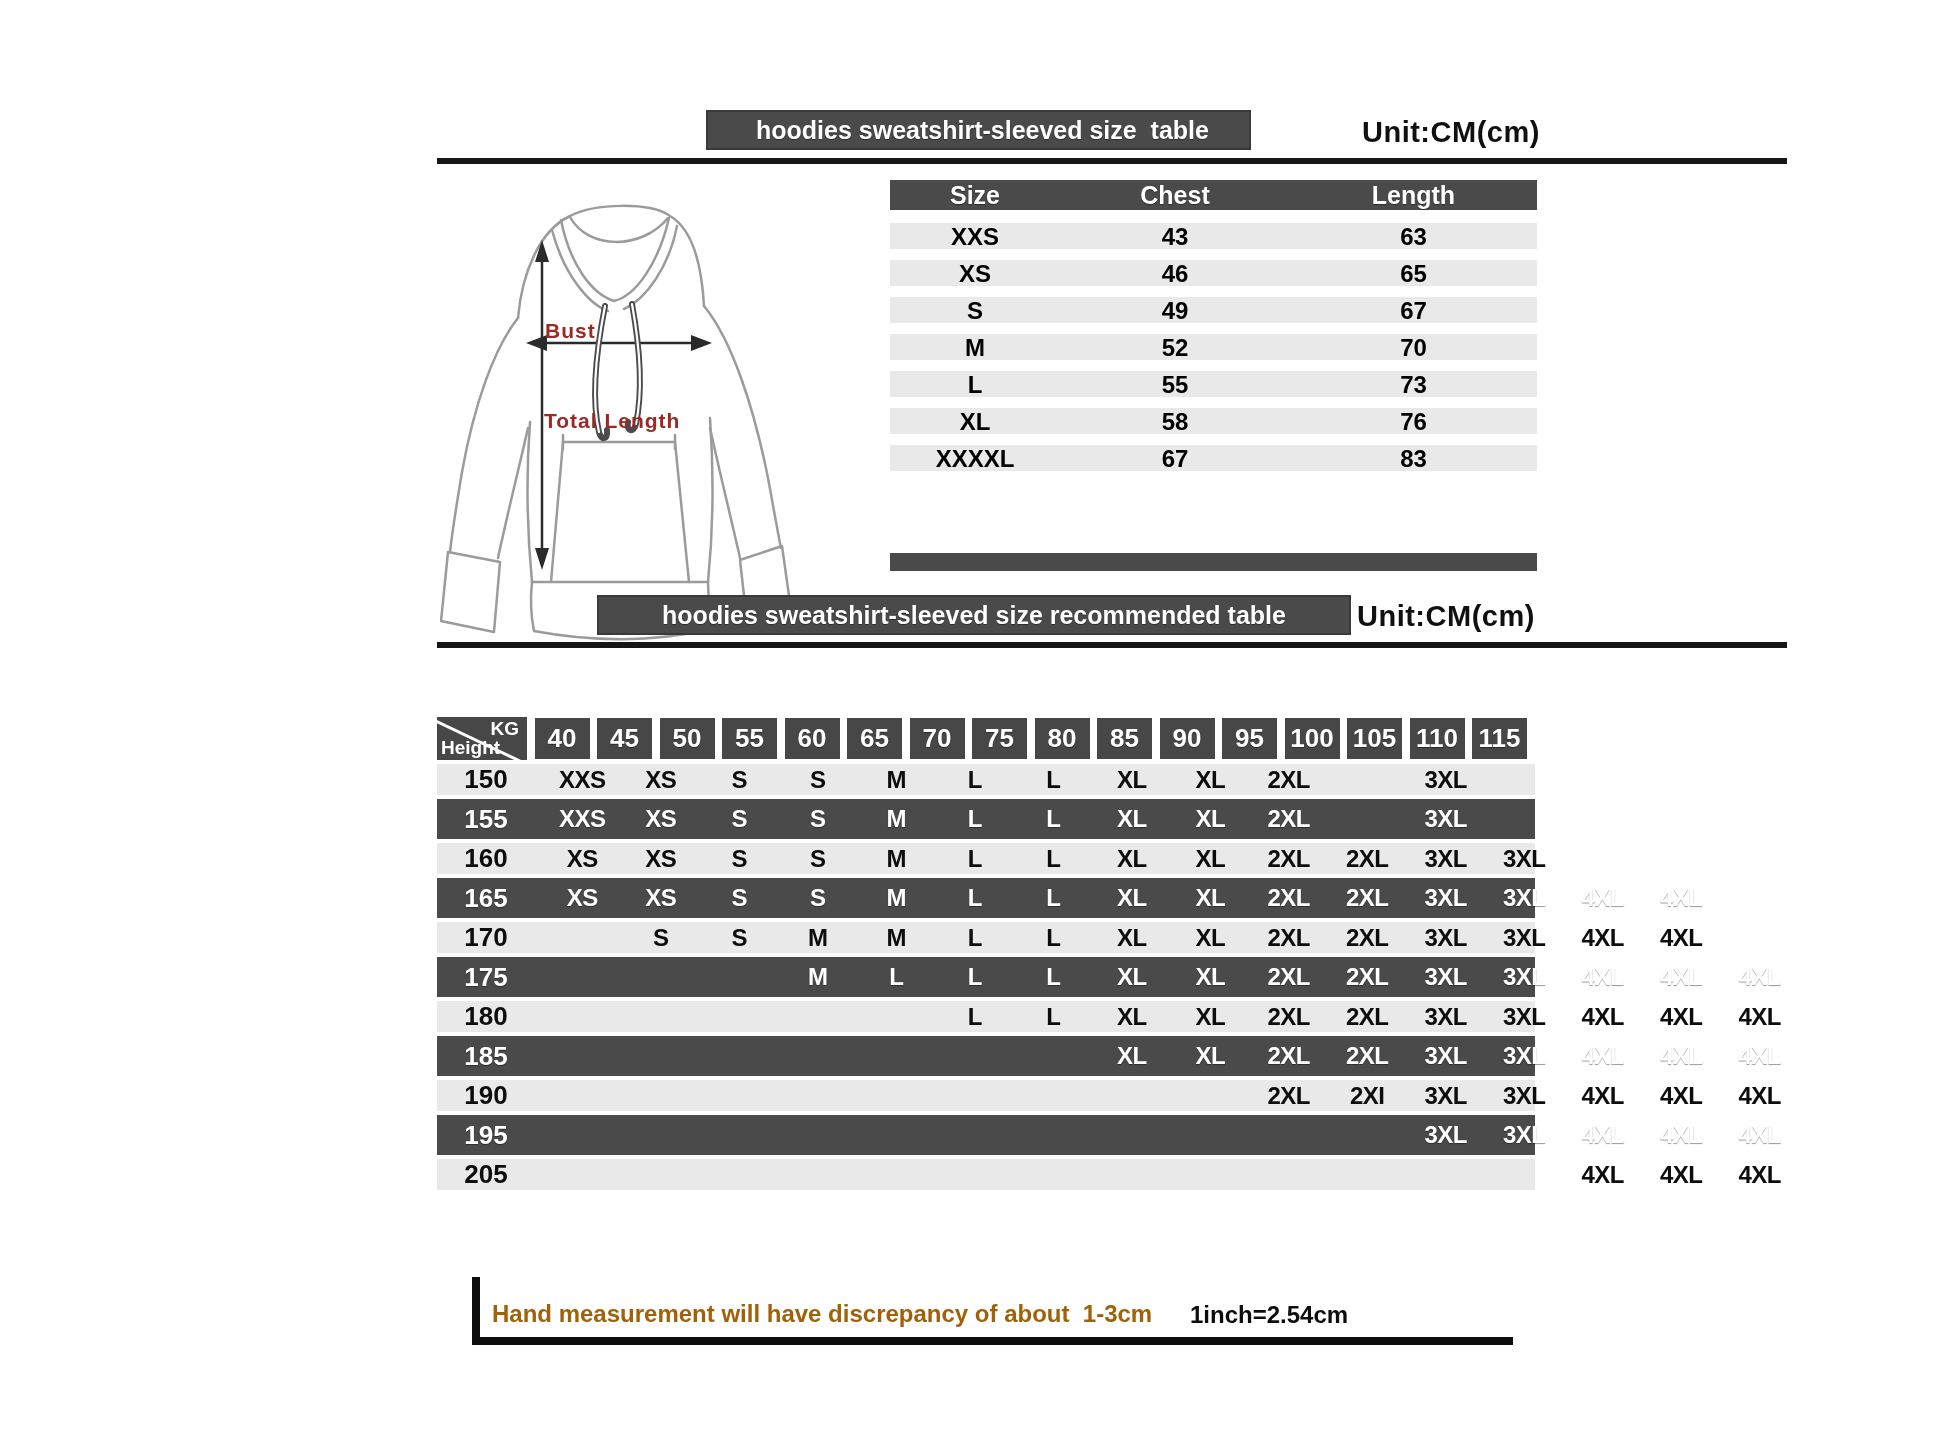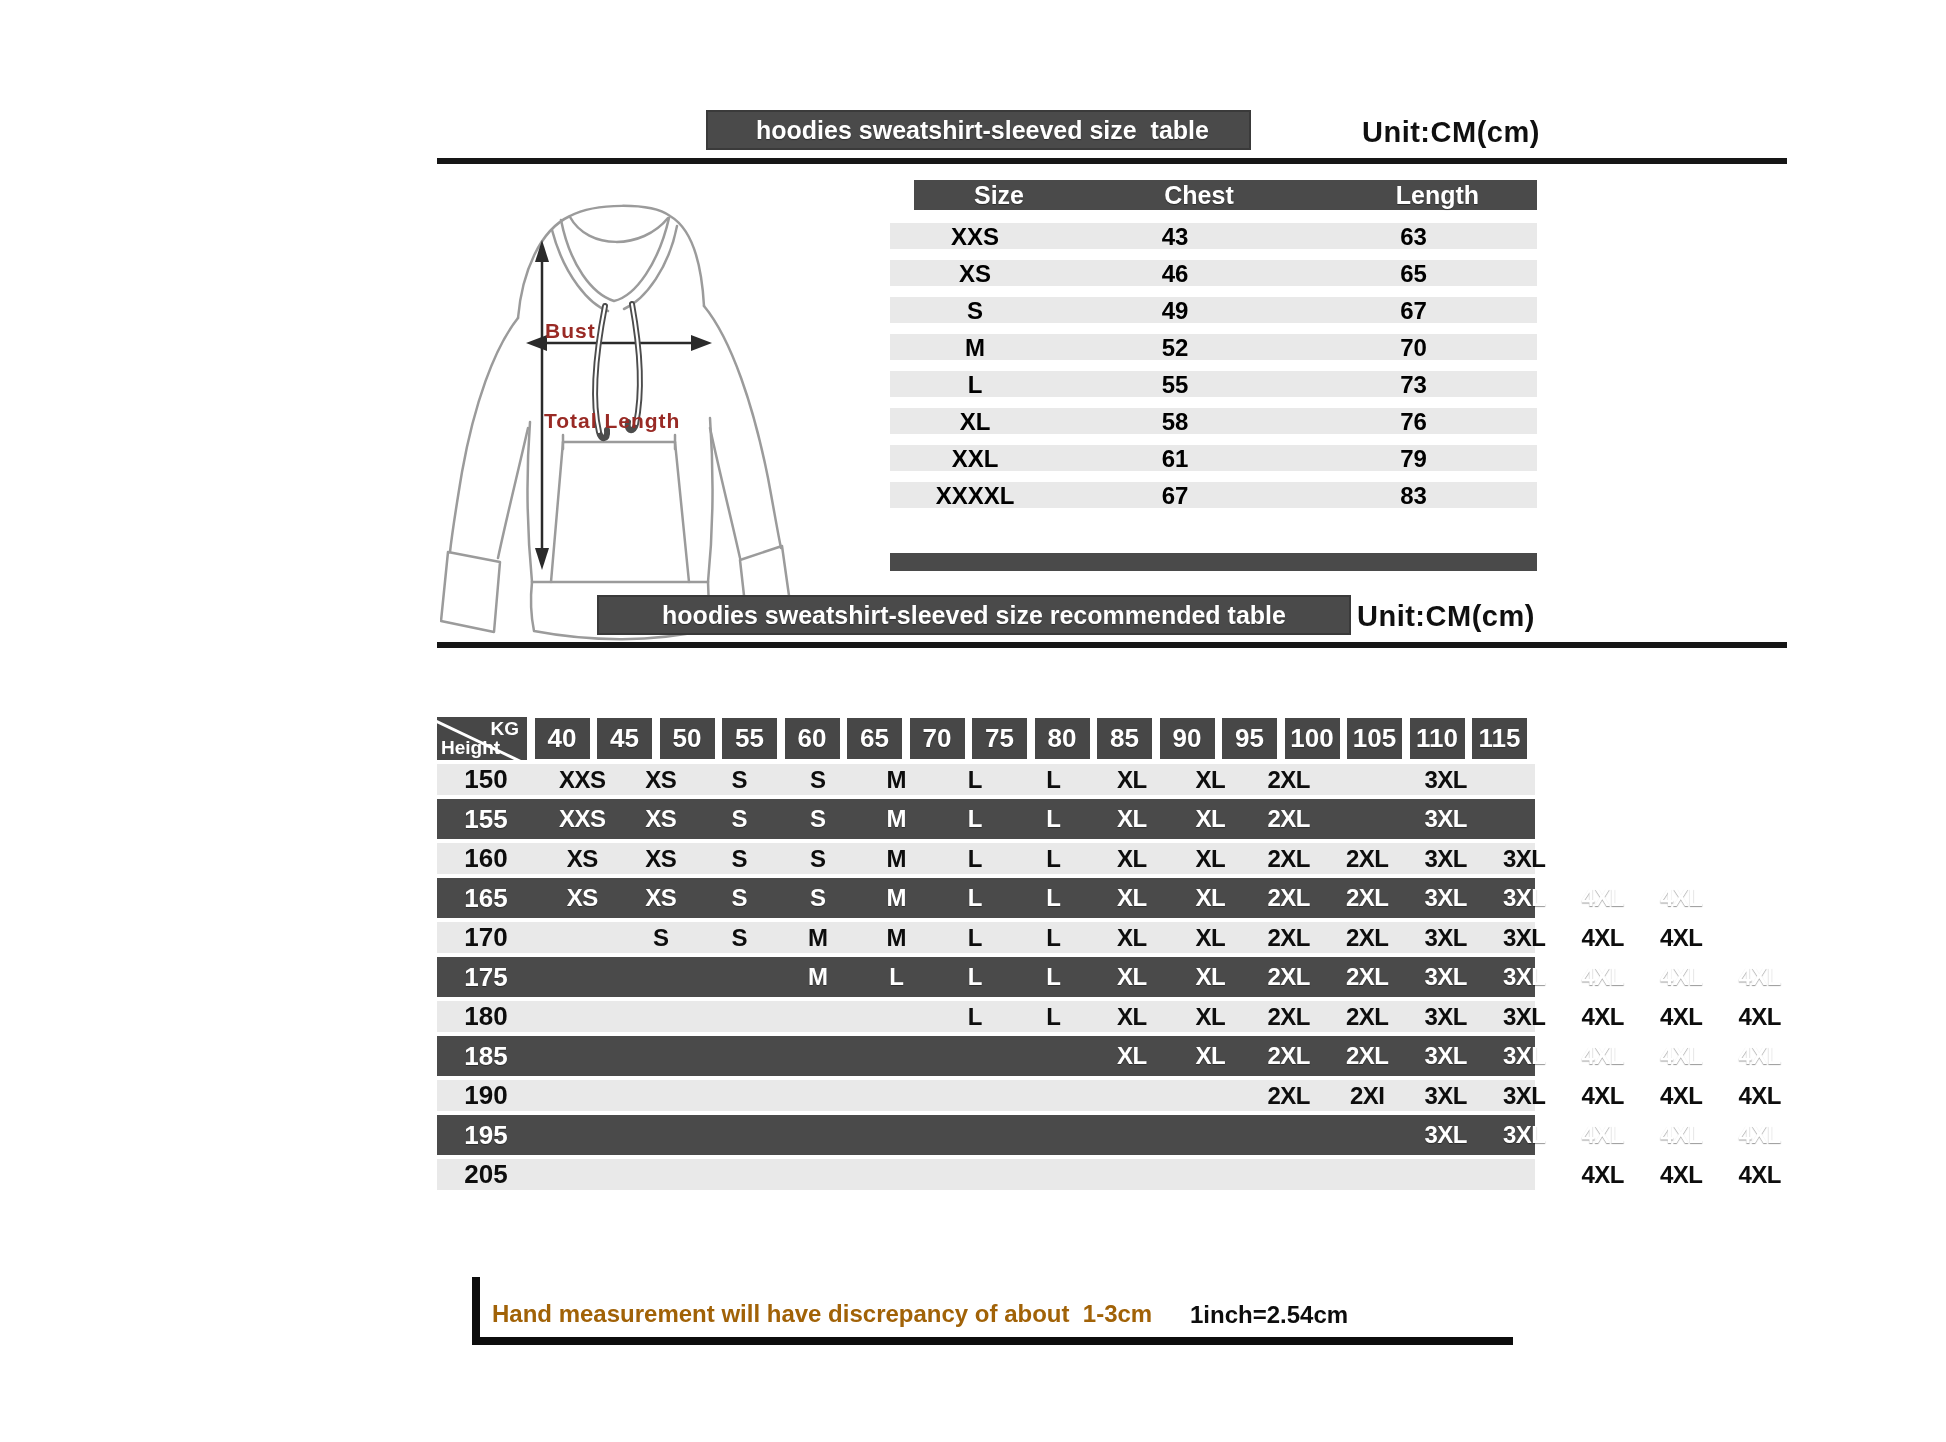--- a/index.html
+++ b/index.html
@@ -22,21 +22,21 @@
   .u2{left:1357px;top:600px;}
   .rule{position:absolute;background:#161616;}
   .r1{left:437px;top:158px;width:1350px;height:6px;}
   .r2{left:437px;top:642px;width:1350px;height:6px;}
 
   
   .t1{position:absolute;left:890px;top:180px;width:647px;}
   .t1-head{
     height:30px;display:grid;grid-template-columns:170px 230px 247px;
     background:#4a4a4a;color:#fff;font-size:25px;font-weight:bold;
-    align-items:center;text-align:center;text-shadow:0 1px 1px rgba(0,0,0,.4);margin-left:24px;
+    align-items:center;text-align:center;text-shadow:0 1px 1px rgba(0,0,0,.4);
   }
   #t1-rows{margin-top:13px;}
   .t1-row{
     height:26px;margin-bottom:11px;display:grid;grid-template-columns:170px 230px 247px;
     background:#e9e9e9;color:#000;font-size:24px;font-weight:bold;
     align-items:center;text-align:center;
   }
   .t1-endbar{position:absolute;left:890px;top:553px;width:647px;height:18px;background:#4a4a4a;}
 
   
@@ -166,25 +166,20 @@
         </div>
         <div class="t1-row">
           <div>L</div>
           <div>55</div>
           <div>73</div>
         </div>
         <div class="t1-row">
           <div>XL</div>
           <div>58</div>
           <div>76</div>
-        </div>
-        <div class="t1-row">
-          <div>XXL</div>
-          <div>61</div>
-          <div>79</div>
         </div>
         <div class="t1-row">
           <div>XXXXL</div>
           <div>67</div>
           <div>83</div>
         </div>
       </div>
   </div>
   <div class="t1-endbar"></div>
 

